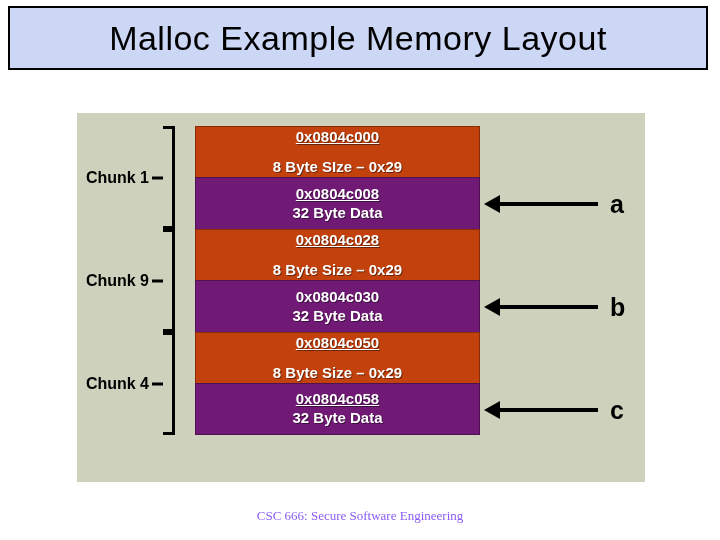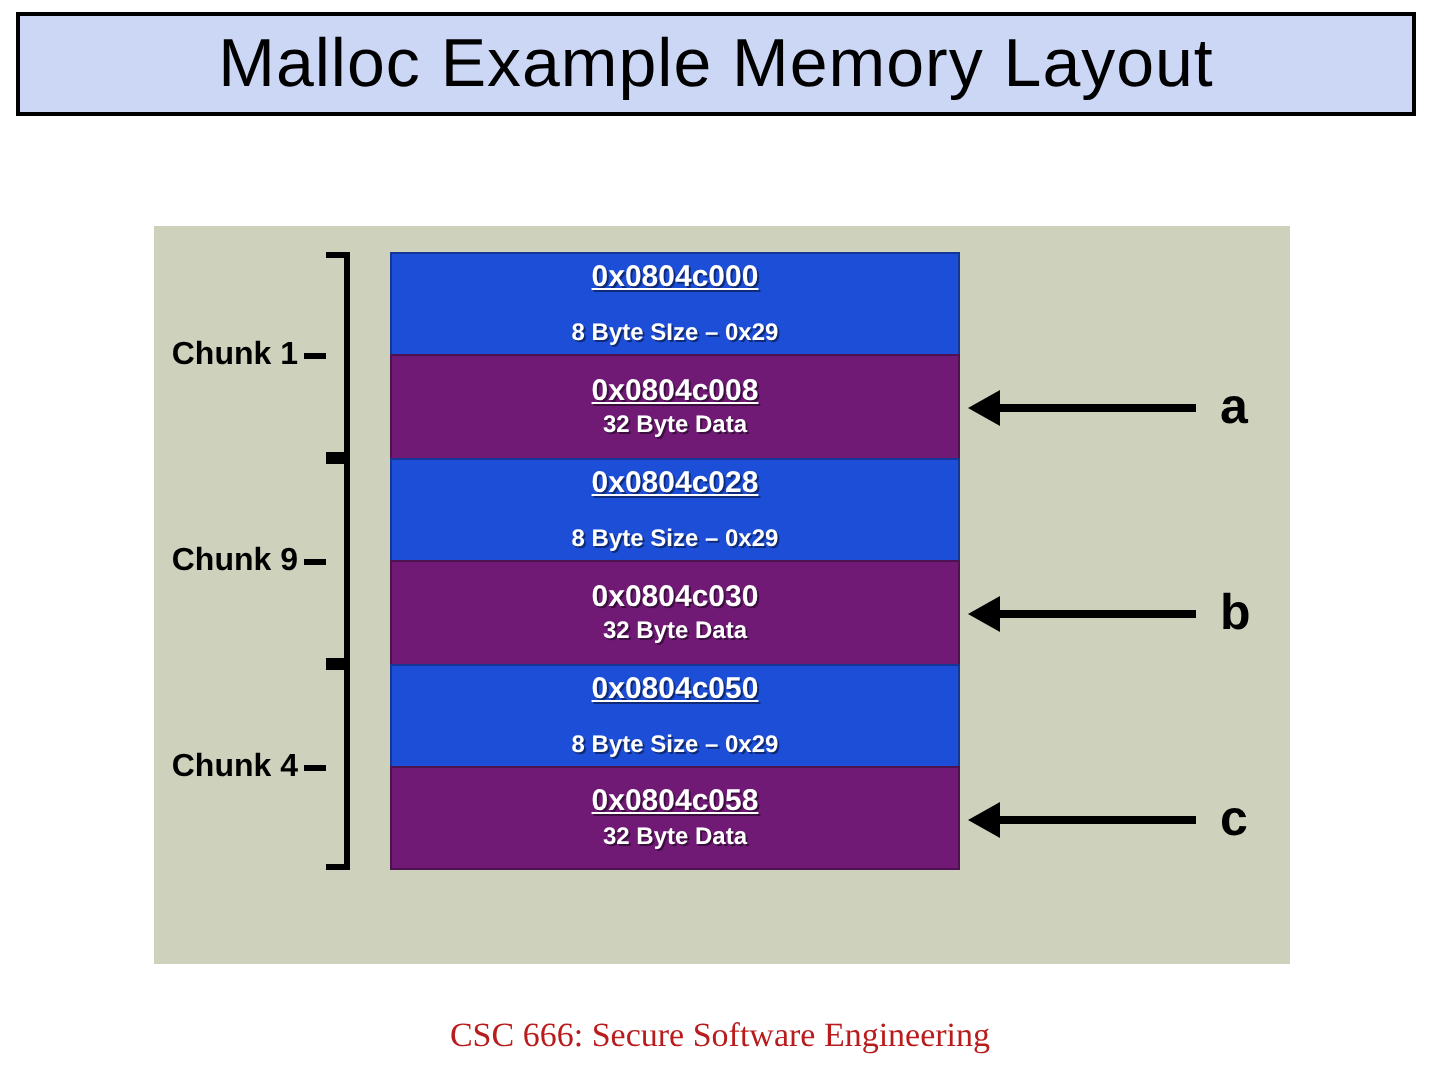--- a/index.html
+++ b/index.html
@@ -14,21 +14,21 @@
     overflow: hidden;
     font-family: "Liberation Sans", sans-serif;
   }
 
   
   #title-banner {
     position: absolute;
     left: 8px;
     top: 6px;
     width: 700px;
-    height: 52px;
+    height: 64px;
     background: #ccd6f5;
     border: 2px solid #000000;
     box-sizing: border-box;
     display: flex;
     align-items: center;
     justify-content: center;
   }
   #title-text {
     font-size: 34px;
     font-weight: 400;
@@ -60,35 +60,35 @@
     border: 1px solid rgba(0,0,0,0.30);
     border-bottom: none;
     display: flex;
     flex-direction: column;
     align-items: center;
     justify-content: center;
     color: #ffffff;
     text-shadow: 1px 1px 0 rgba(0,0,0,0.45);
   }
   .mem-row:last-child { border-bottom: 1px solid rgba(0,0,0,0.30); }
-  .mem-row.header-row { background: #1d4ed8; height: 51px; gap: 11px; }
+  .mem-row.header-row { background: #c2410c; height: 51px; gap: 11px; }
   .mem-row.data-row   { background: #701a75; height: 52px; }
   .mem-row.remaining-row {
     background: #6e7480;
     height: 31px;
     border: 1px solid rgba(0,0,0,0.35);
   }
   .addr {
     font-size: 15px;
     font-weight: bold;
     line-height: 1.25;
   }
   .addr.underlined { text-decoration: underline; }
   .desc {
-    font-size: 12px;
+    font-size: 15px;
     font-weight: bold;
     line-height: 1.25;
   }
   .remaining-label {
     font-size: 15px;
     font-weight: bold;
   }
 
   
   .chunk-group {
@@ -166,22 +166,22 @@
   }
 
   
   #footer-text {
     position: absolute;
     left: 0;
     top: 508px;
     width: 720px;
     text-align: center;
     font-family: "Liberation Serif", serif;
-    font-size: 17px;
-    color: #b91c1c;
+    font-size: 13px;
+    color: #8b5cf6;
   }
 </style>
 </head>
 <body>
 
 <div id="title-banner">
   <div id="title-text">Malloc Example Memory Layout</div>
 </div>
 
 <div id="diagram-panel">

